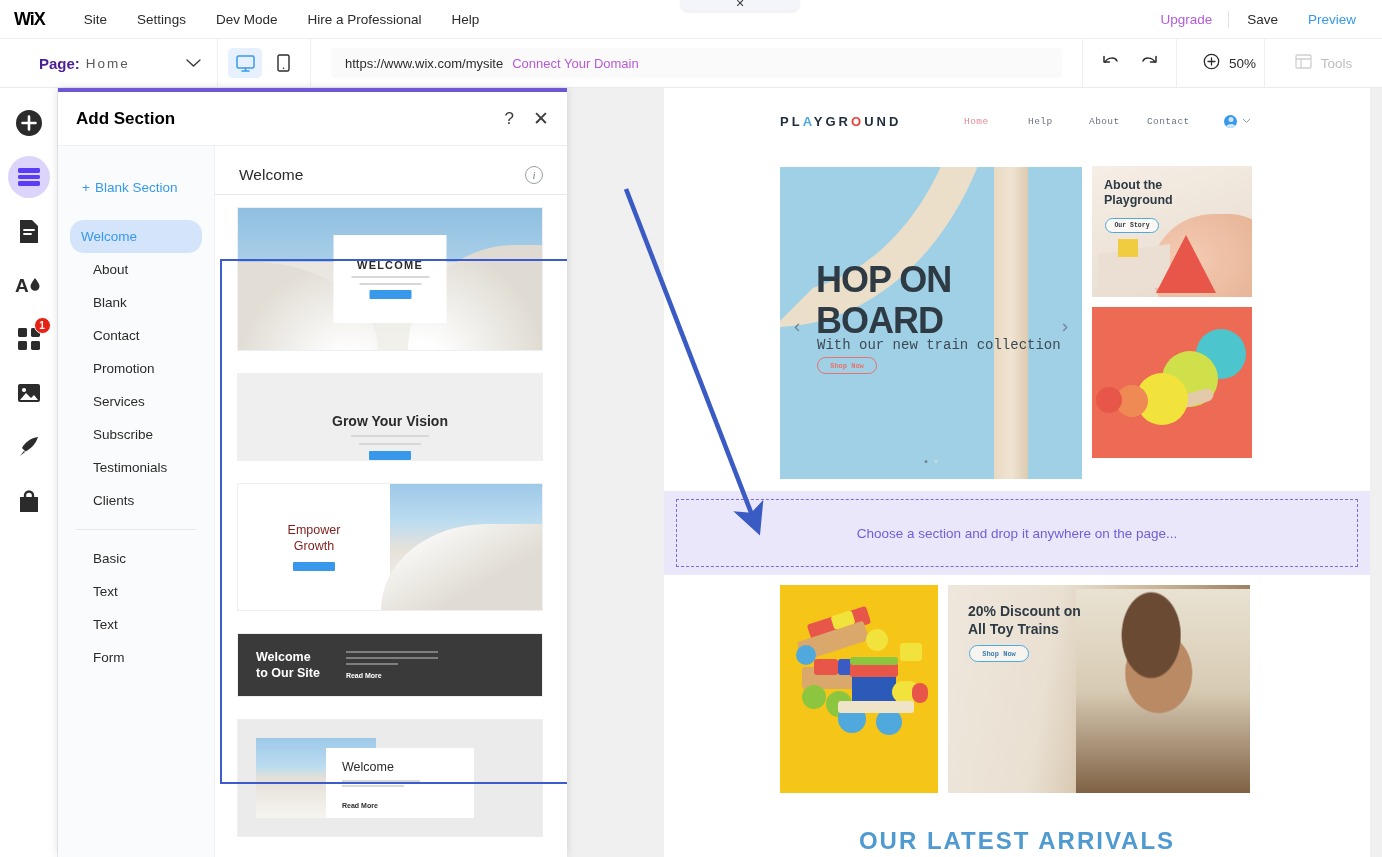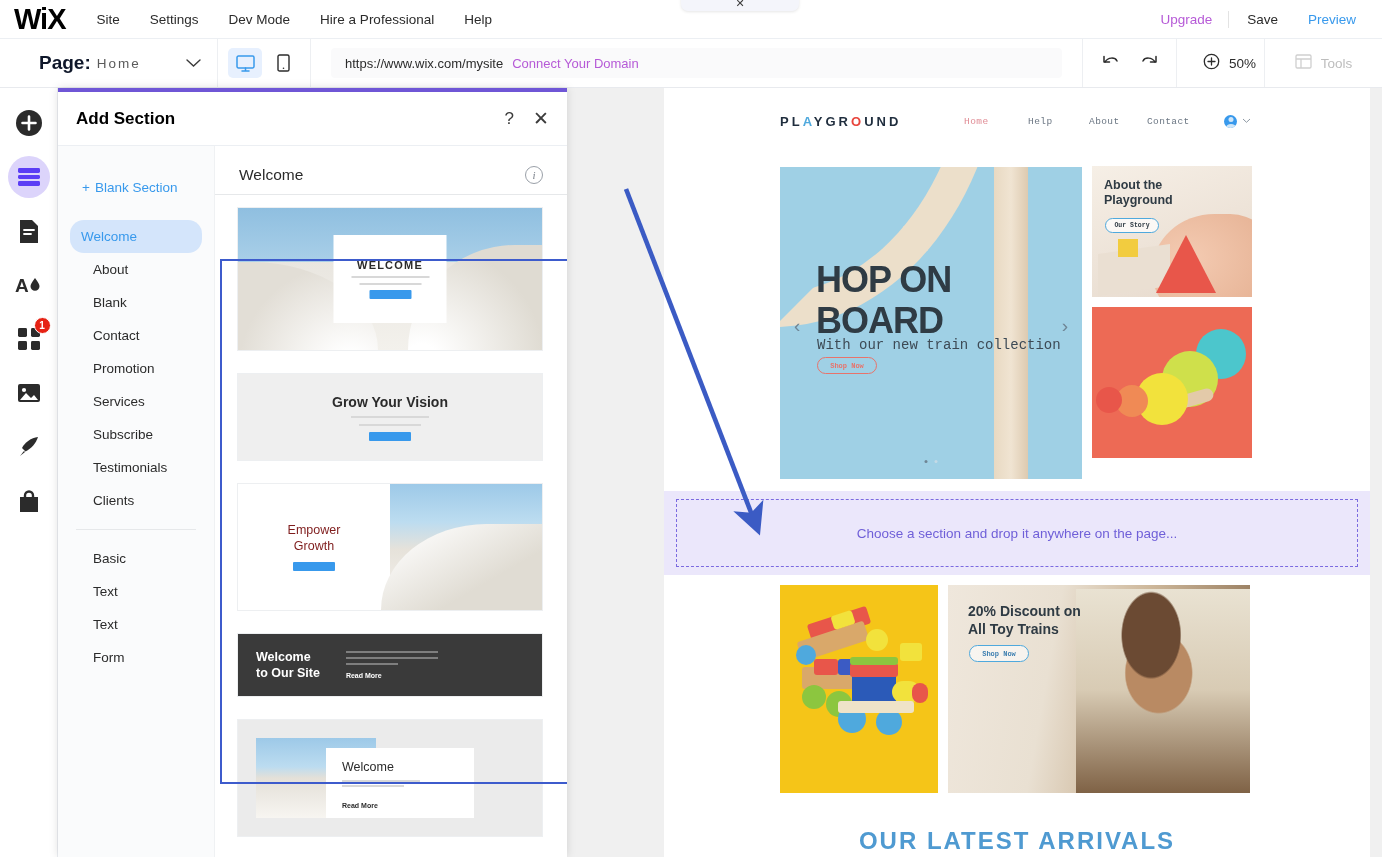--- a/index.html
+++ b/index.html
@@ -11,22 +11,22 @@
   }
   #app { position: relative; width: 1382px; height: 857px; }
 
   
   .topbar {
     position: absolute; top: 0; left: 0; width: 1382px; height: 39px;
     background: #fff; display: flex; align-items: center;
     border-bottom: 1px solid #eceff3;
   }
   .wix-logo {
-    margin-left: 14px; margin-right: 16px;
-    font-size: 29px; font-weight: 700; letter-spacing: -1px;
+    margin-left: 14px; margin-right: 24px;
+    font-size: 18px; font-weight: 700; letter-spacing: -1px;
     color: #000; font-family: "Liberation Sans", sans-serif;
     line-height: 1;
   }
   .menu-item {
     font-size: 13.5px; color: #2b2b2b; padding: 0 15px; cursor: default;
   }
   .topbar-right {
     margin-left: auto; display: flex; align-items: center; height: 100%;
   }
   .tb-upgrade { font-size: 13.5px; color: #b65ad7; padding: 0 16px; }
@@ -37,21 +37,21 @@
   
   .secondbar {
     position: absolute; top: 39px; left: 0; width: 1382px; height: 49px;
     background: #fff; display: flex; align-items: center;
     border-bottom: 1px solid #e8eaee;
   }
   .page-sel {
     display: flex; align-items: center; width: 218px; height: 100%;
     padding-left: 18px; border-right: 1px solid #edeff2;
   }
-  .page-label { font-size: 19px; font-weight: 700; color: #0f172a; padding-left: 21px; }
+  .page-label { font-size: 15px; font-weight: 700; color: #4c1d95; padding-left: 21px; }
   .page-value { font-size: 13.5px; color: #5b5b5b; margin-left: 6px; letter-spacing: 2px; }
   .chev { margin-left: auto; margin-right: 16px; }
   .dev-toggle { display: flex; align-items: center; height: 100%; padding: 0 10px;
     border-right: 1px solid #edeff2; gap: 4px; }
   .dev-btn { width: 34px; height: 30px; display:flex; align-items:center; justify-content:center;
     border-radius: 5px; }
   .dev-btn.active { background: #e7f0fe; }
   .url-wrap { flex: 1; display:flex; align-items:center; height:100%; padding: 0 20px; }
   .url-box {
     width: 100%; height: 30px; background:#fafafb; border-radius: 4px;
@@ -132,21 +132,21 @@
     background: radial-gradient(ellipse at 10% 110%, #ffffff 10%, #dfdbd2 72%);
     border-top-left-radius: 80% 100%; }
   .t1 .card { position:absolute; left:50%; top:50%; transform: translate(-50%,-50%);
     width: 113px; height: 88px; background:#fff; display:flex; flex-direction:column;
     align-items:center; justify-content:center; gap:5px; }
   .tw-h { font-size: 11px; letter-spacing: 1.2px; color:#2b2b2b; font-weight:600; }
   .tline { width: 78px; height: 2px; background:#d8d8d8; }
   .tline.s { width: 62px; }
   .tbtn { width: 42px; height: 9px; background:#3899ec; border-radius:1px; }
   .t2 { height: 86px; background:#efefef; display:flex; flex-direction:column;
-    align-items:center; justify-content:center; gap:6px; }
+    align-items:center; justify-content:flex-end; gap:6px; }
   .t2-h { font-size: 14px; font-weight:700; color:#2b2b2b; }
   .t3 { height: 126px; display:flex; }
   .t3 .left { width:50%; background:#fff; display:flex; flex-direction:column;
     align-items:center; justify-content:center; gap:7px; }
   .t3-h { font-size: 12.5px; color:#7f1d1d; text-align:center; line-height:1.25; }
   .t3 .right { width:50%; background: linear-gradient(#9dc9e8 0%, #bcdcf0 30%, #e6e2da 52%, #f6f4f0 100%); position:relative; }
   .t3 .right::after{ content:""; position:absolute; left:-6%; bottom:0; width:112%; height:68%;
     background: linear-gradient(150deg, #ffffff 8%, #e0dcd3 65%); border-top-left-radius: 62% 100%;}
   .t4 { height: 62px; background:#3a3a3a; display:flex; align-items:center; padding: 0 18px; gap: 26px;}
   .t4-h { font-size: 12.5px; color:#fff; font-weight:700; line-height:1.3; }

